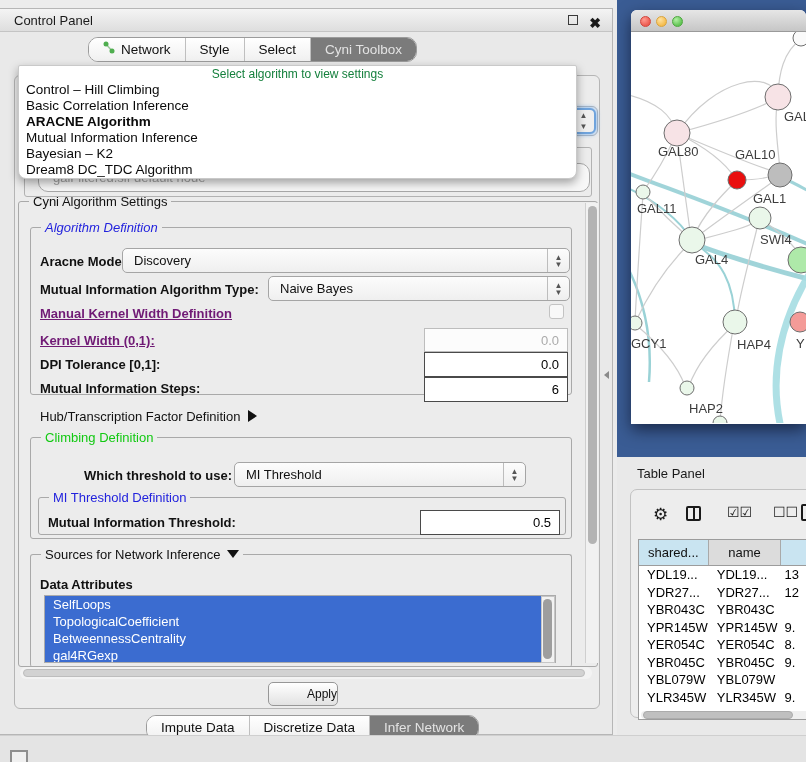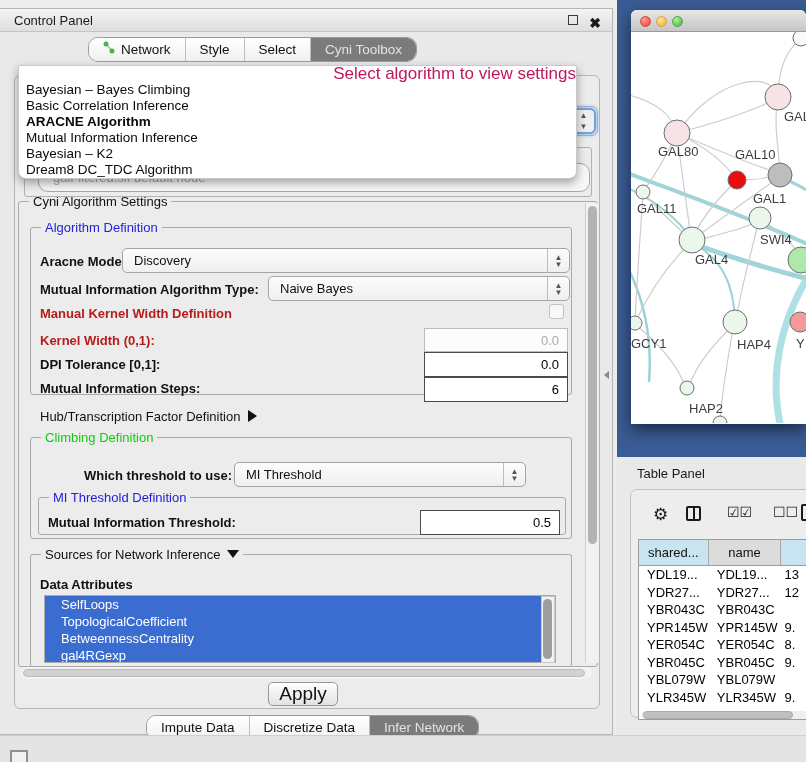--- a/index.html
+++ b/index.html
@@ -40,34 +40,34 @@
   .ghost-frame { position:absolute; left:24px; top:138px; width:568px; height:50px;
         border:1px solid #B2B2B2; border-radius:3px; z-index:1; }
   .ghost-combo2 { position:absolute; left:38px; top:154px; width:552px; height:29px;
         border:1px solid #A8A8A8; border-radius:10px; background:#F7F7F7; z-index:1;
         font-size:13px; color:#A3A3A3; line-height:27px; padding-left:14px; overflow:hidden; }
 
   
   .popup { position:absolute; left:18px; top:56px; width:559px; height:114px; background:#FFFFFF;
         border:1px solid #C9C9C9; border-radius:2px 2px 8px 8px; box-shadow:0 4px 10px rgba(0,0,0,0.35);
         z-index:20; }
-  .popup-header { text-align:right; font-size:17px; color:#be185d; height:16px; line-height:16px; }
+  .popup-header { text-align:center; font-size:12px; color:#15803d; height:16px; line-height:16px; }
   .popup-item { font-size:13.5px; color:#0A0A0A; height:16px; line-height:16px; padding-left:7px; white-space:nowrap; }
   .popup-item.bold { font-weight:bold; }
 
   
   .group { position:absolute; border:1px solid #A9A9A9; border-radius:3px; }
   .gtitle { position:absolute; top:-8px; left:10px; background:#ECECEC; padding:0 4px;
         font-size:13px; color:#111; white-space:nowrap; }
   .gtitle.blue { color:#2222DD; }
   .gtitle.green { color:#12C912; }
 
   .lbl { position:absolute; font-size:13px; color:#111; white-space:nowrap; }
   .lbl.b { font-weight:bold; }
-  .lbl.dis { color:#b91c1c; font-weight:bold; }
+  .lbl.dis { color:#701a75; font-weight:bold;text-decoration:underline; }
 
   .combo { position:absolute; border:1px solid #A5A5A5; border-radius:5px;
         background:linear-gradient(#FCFCFC,#EFEFEF); font-size:13px; color:#111; }
   .combo .cval { position:absolute; left:11px; top:0; line-height:24px; }
   .combo .stepper { position:absolute; right:0; top:0; width:22px; height:100%;
         border-left:1px solid #BDBDBD; color:#555; font-size:8px; text-align:center;
         display:flex; flex-direction:column; justify-content:center; line-height:7px; }
 
   .field { position:absolute; background:#FFFFFF; font-size:13px; text-align:right;
         padding-right:8px; line-height:23px; }
@@ -78,34 +78,34 @@
         border-radius:3px; background:#F8F8F8; }
 
   .expander-arrow { display:inline-block; width:0; height:0; border-left:9px solid #111;
         border-top:6px solid transparent; border-bottom:6px solid transparent; margin-left:8px; vertical-align:-1px; }
   .collapse-arrow { display:inline-block; width:0; height:0; border-top:8px solid #111;
         border-left:6px solid transparent; border-right:6px solid transparent; margin-left:6px; vertical-align:1px; }
 
   
   .attr-list { position:absolute; left:44px; top:586px; width:512px; height:68px;
         background:#FFFFFF; border:1px solid #ABABAB; overflow:hidden; }
-  .attr-item { height:17px; line-height:17px; font-size:13px; color:#FFFFFF; background:#3B6CD0; padding-left:16px; }
+  .attr-item { height:17px; line-height:17px; font-size:13px; color:#FFFFFF; background:#3B6CD0; padding-left:8px; }
   .attr-vscroll { position:absolute; left:541px; top:587px; width:14px; height:67px; background:#F2F2F2; border:1px solid #C6C6C6; }
   .attr-vthumb { position:absolute; left:1px; top:2px; width:9px; height:60px; background:#9E9E9E; border-radius:5px; }
 
   
   .vscroll { position:absolute; left:585px; top:194px; width:13px; height:460px;
         background:#F1F1F1; border-left:1px solid #CFCFCF; }
   .vthumb { position:absolute; left:2px; top:3px; width:9px; height:338px; background:#B3B3B3; border-radius:5px; }
   .hscroll { position:absolute; left:20px; top:658px; width:572px; height:12px; background:#F3F3F3; border-radius:6px; }
   .hthumb { position:absolute; left:3px; top:2px; width:562px; height:8px; background:#D2D2D2; border:1px solid #BDBDBD; border-radius:5px; }
 
   .apply-btn { position:absolute; left:268px; top:673px; width:70px; height:24px;
         border:1px solid #979797; border-radius:5px; background:linear-gradient(#FFFFFF,#E2E2E2);
-        font-size:19px; text-align:center; line-height:22px; color:#111; }
+        font-size:12px; text-align:right; line-height:22px; color:#111; }
 
   .gutter-handle { position:absolute; left:604px; top:371px; width:0; height:0;
         border-right:5px solid #8A8A8A; border-top:4px solid transparent; border-bottom:4px solid transparent; }
 
   
   .desktop { position:absolute; left:617px; top:0; width:189px; height:457px; background:#3A5C94; }
   .net-win { position:absolute; left:631px; top:10px; width:175px; height:414px;
         border-radius:6px 6px 0 0; box-shadow:0 6px 16px rgba(0,0,15,0.55); background:#FFF; }
   .net-titlebar { height:22px; background:linear-gradient(#E6E6E6,#C6C6C6); border-bottom:1px solid #9A9A9A;
         border-radius:6px 6px 0 0; position:relative; }
@@ -181,37 +181,37 @@
       <span class="ghost-stepper">▲<br>▼</span>
     </div>
     <div class="ghost-frame"></div>
     <div class="ghost-combo2">
       <span>galFiltered.sif default node</span>
     </div>
 
     <div class="popup">
       <div class="popup-header">Select algorithm to view settings</div>
       <div id="popup-list">
-          <div class="popup-item">Bayesian – Bayes Climbing</div>
+          <div class="popup-item">Control – Hill Climbing</div>
           <div class="popup-item">Basic Correlation Inference</div>
           <div class="popup-item bold">ARACNE Algorithm</div>
           <div class="popup-item">Mutual Information Inference</div>
           <div class="popup-item">Bayesian – K2</div>
           <div class="popup-item">Dream8 DC_TDC Algorithm</div>
         </div>
     </div>
 
     <div class="group" style="left:18px; top:192px; width:580px; height:466px;">
       <span class="gtitle">Cyni Algorithm Settings</span>
     </div>
     <div class="vscroll">
         <div class="vthumb"></div>
       </div>
 
-    <div class="group" style="left:30px; top:218px; width:542px; height:168px;">
+    <div class="group" style="left:30px; top:218px; width:542px; height:168px;font-style:italic;">
       <span class="gtitle blue">Algorithm Definition</span>
     </div>
     <div class="lbl b" style="left:40px; top:245px;">Aracne Mode:</div>
     <div class="combo" style="left:122px; top:239px; width:448px; height:25px;">
       <span class="cval">Discovery</span>
       <span class="stepper">
           <span>▲</span>
           <span>▼</span>
         </span>
     </div>

